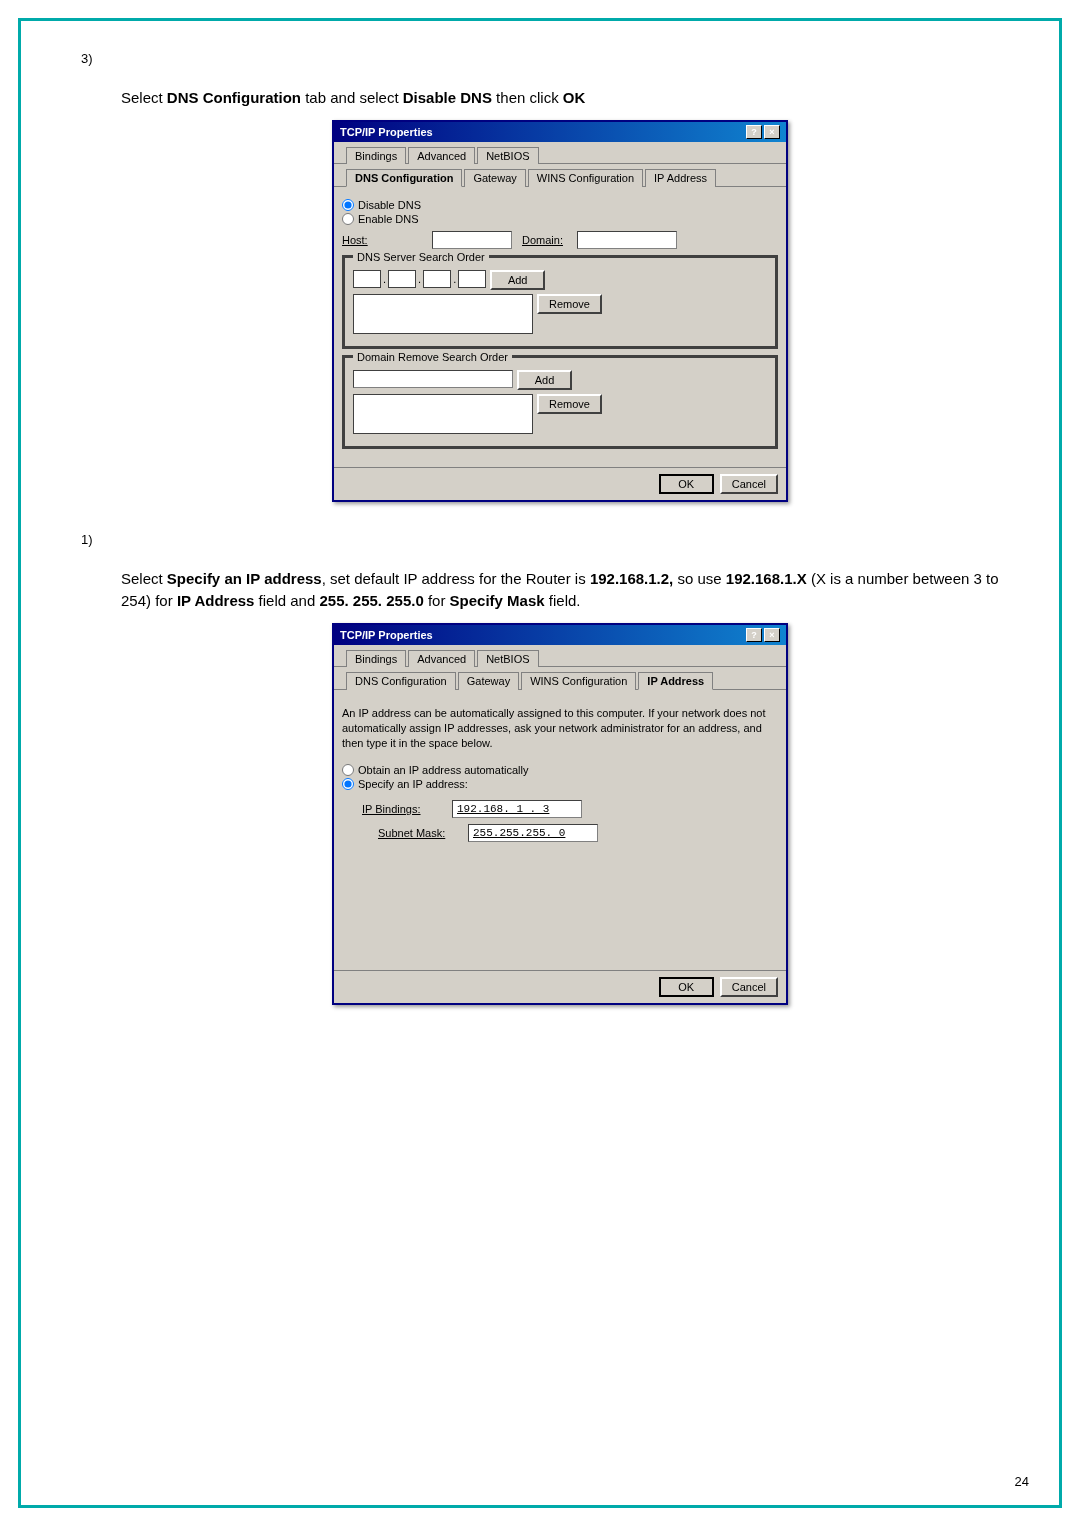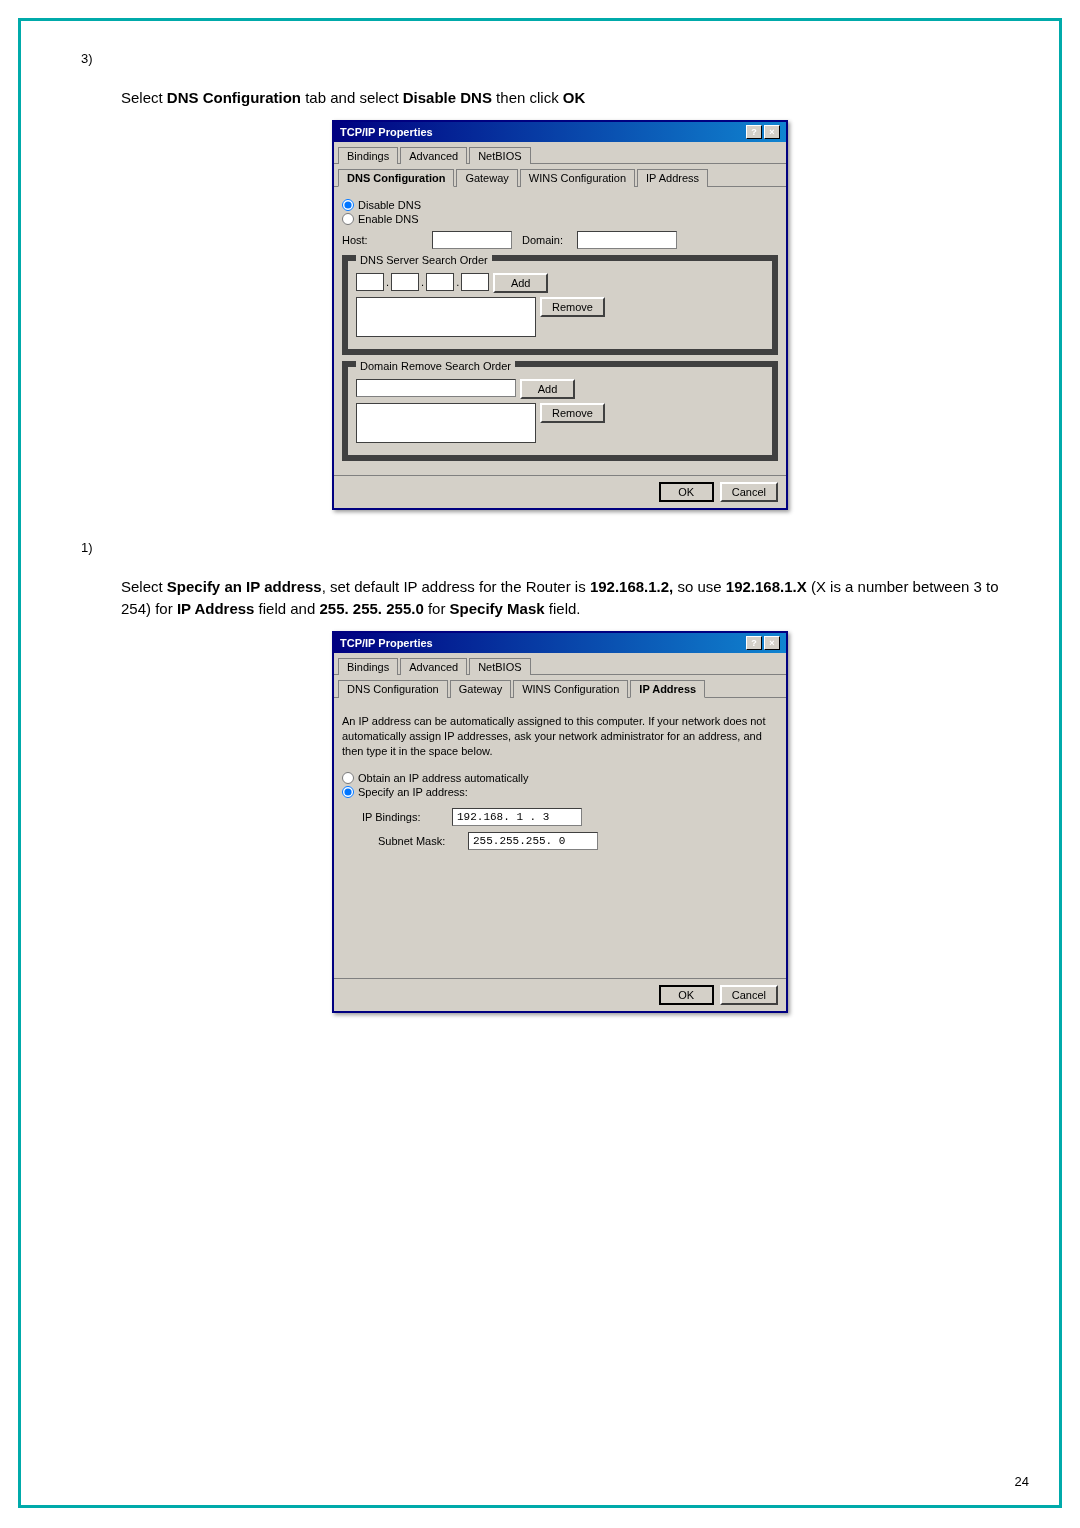--- a/index.html
+++ b/index.html
@@ -79,21 +79,21 @@
       justify-content: center;
       cursor: pointer;
     }
     .dialog-body {
       background: #d4d0c8;
       padding: 0;
     }
     
     .tab-row {
       display: flex;
-      padding: 4px 4px 0 4px;
+      padding: 4px 4px 0 12px;
       gap: 2px;
       background: #d4d0c8;
       border-bottom: 1px solid #808080;
     }
     .tab {
       padding: 2px 8px;
       font-size: 11px;
       border: 1px solid #808080;
       border-bottom: none;
       background: #d4d0c8;
@@ -129,20 +129,21 @@
       margin: 0;
       width: 12px;
       height: 12px;
     }
     
     .form-row {
       display: flex;
       align-items: center;
       margin: 6px 0;
       font-size: 11px;
+      text-decoration: underline;
     }
     .form-label {
       min-width: 90px;
       font-size: 11px;
     }
     .win-input {
       border: 1px solid #808080;
       border-top-color: #404040;
       border-left-color: #404040;
       background: #fff;
@@ -157,21 +158,21 @@
       border-left-color: #404040;
       background: #fff;
       height: 18px;
       font-size: 11px;
       padding: 0 4px;
       font-family: 'Courier New', monospace;
       width: 130px;
     }
     
     .group-box {
-      border: 6px solid #404040;
+      border: 3px solid #404040;
       margin: 6px 0;
       padding: 4px 8px 8px 8px;
       position: relative;
     }
     .group-box-title {
       position: absolute;
       top: -7px;
       left: 8px;
       background: #d4d0c8;
       padding: 0 4px;

